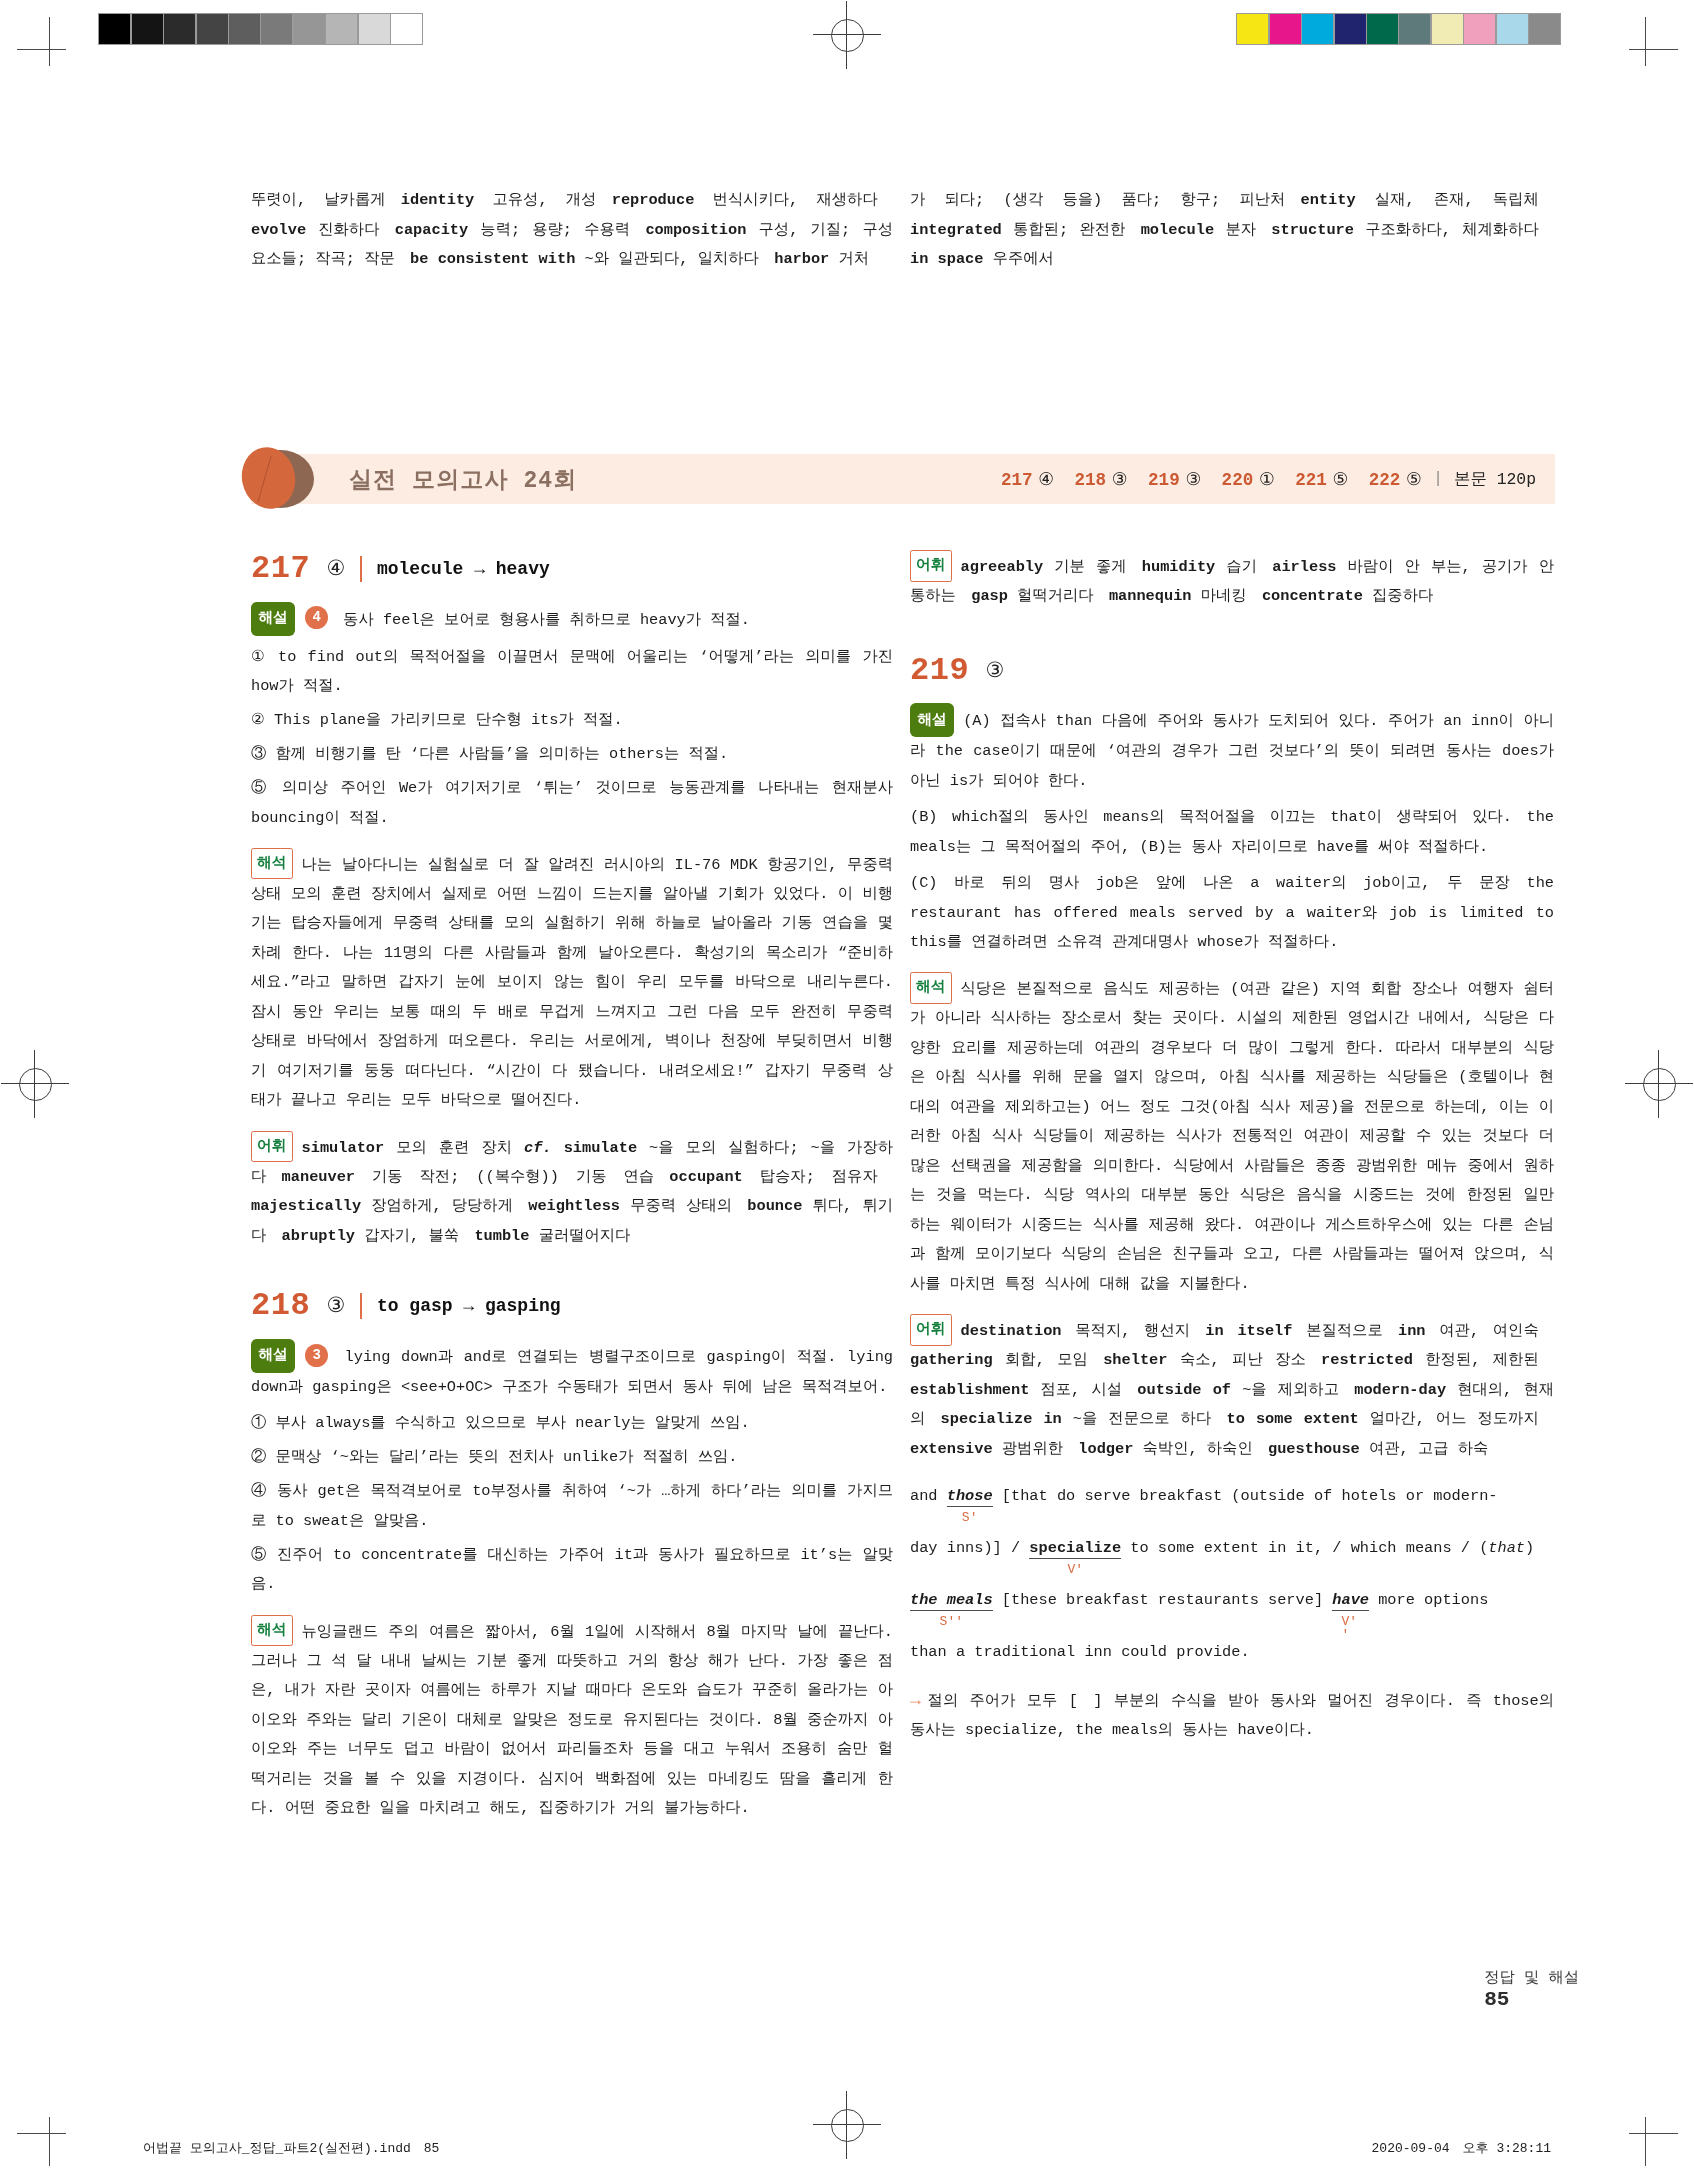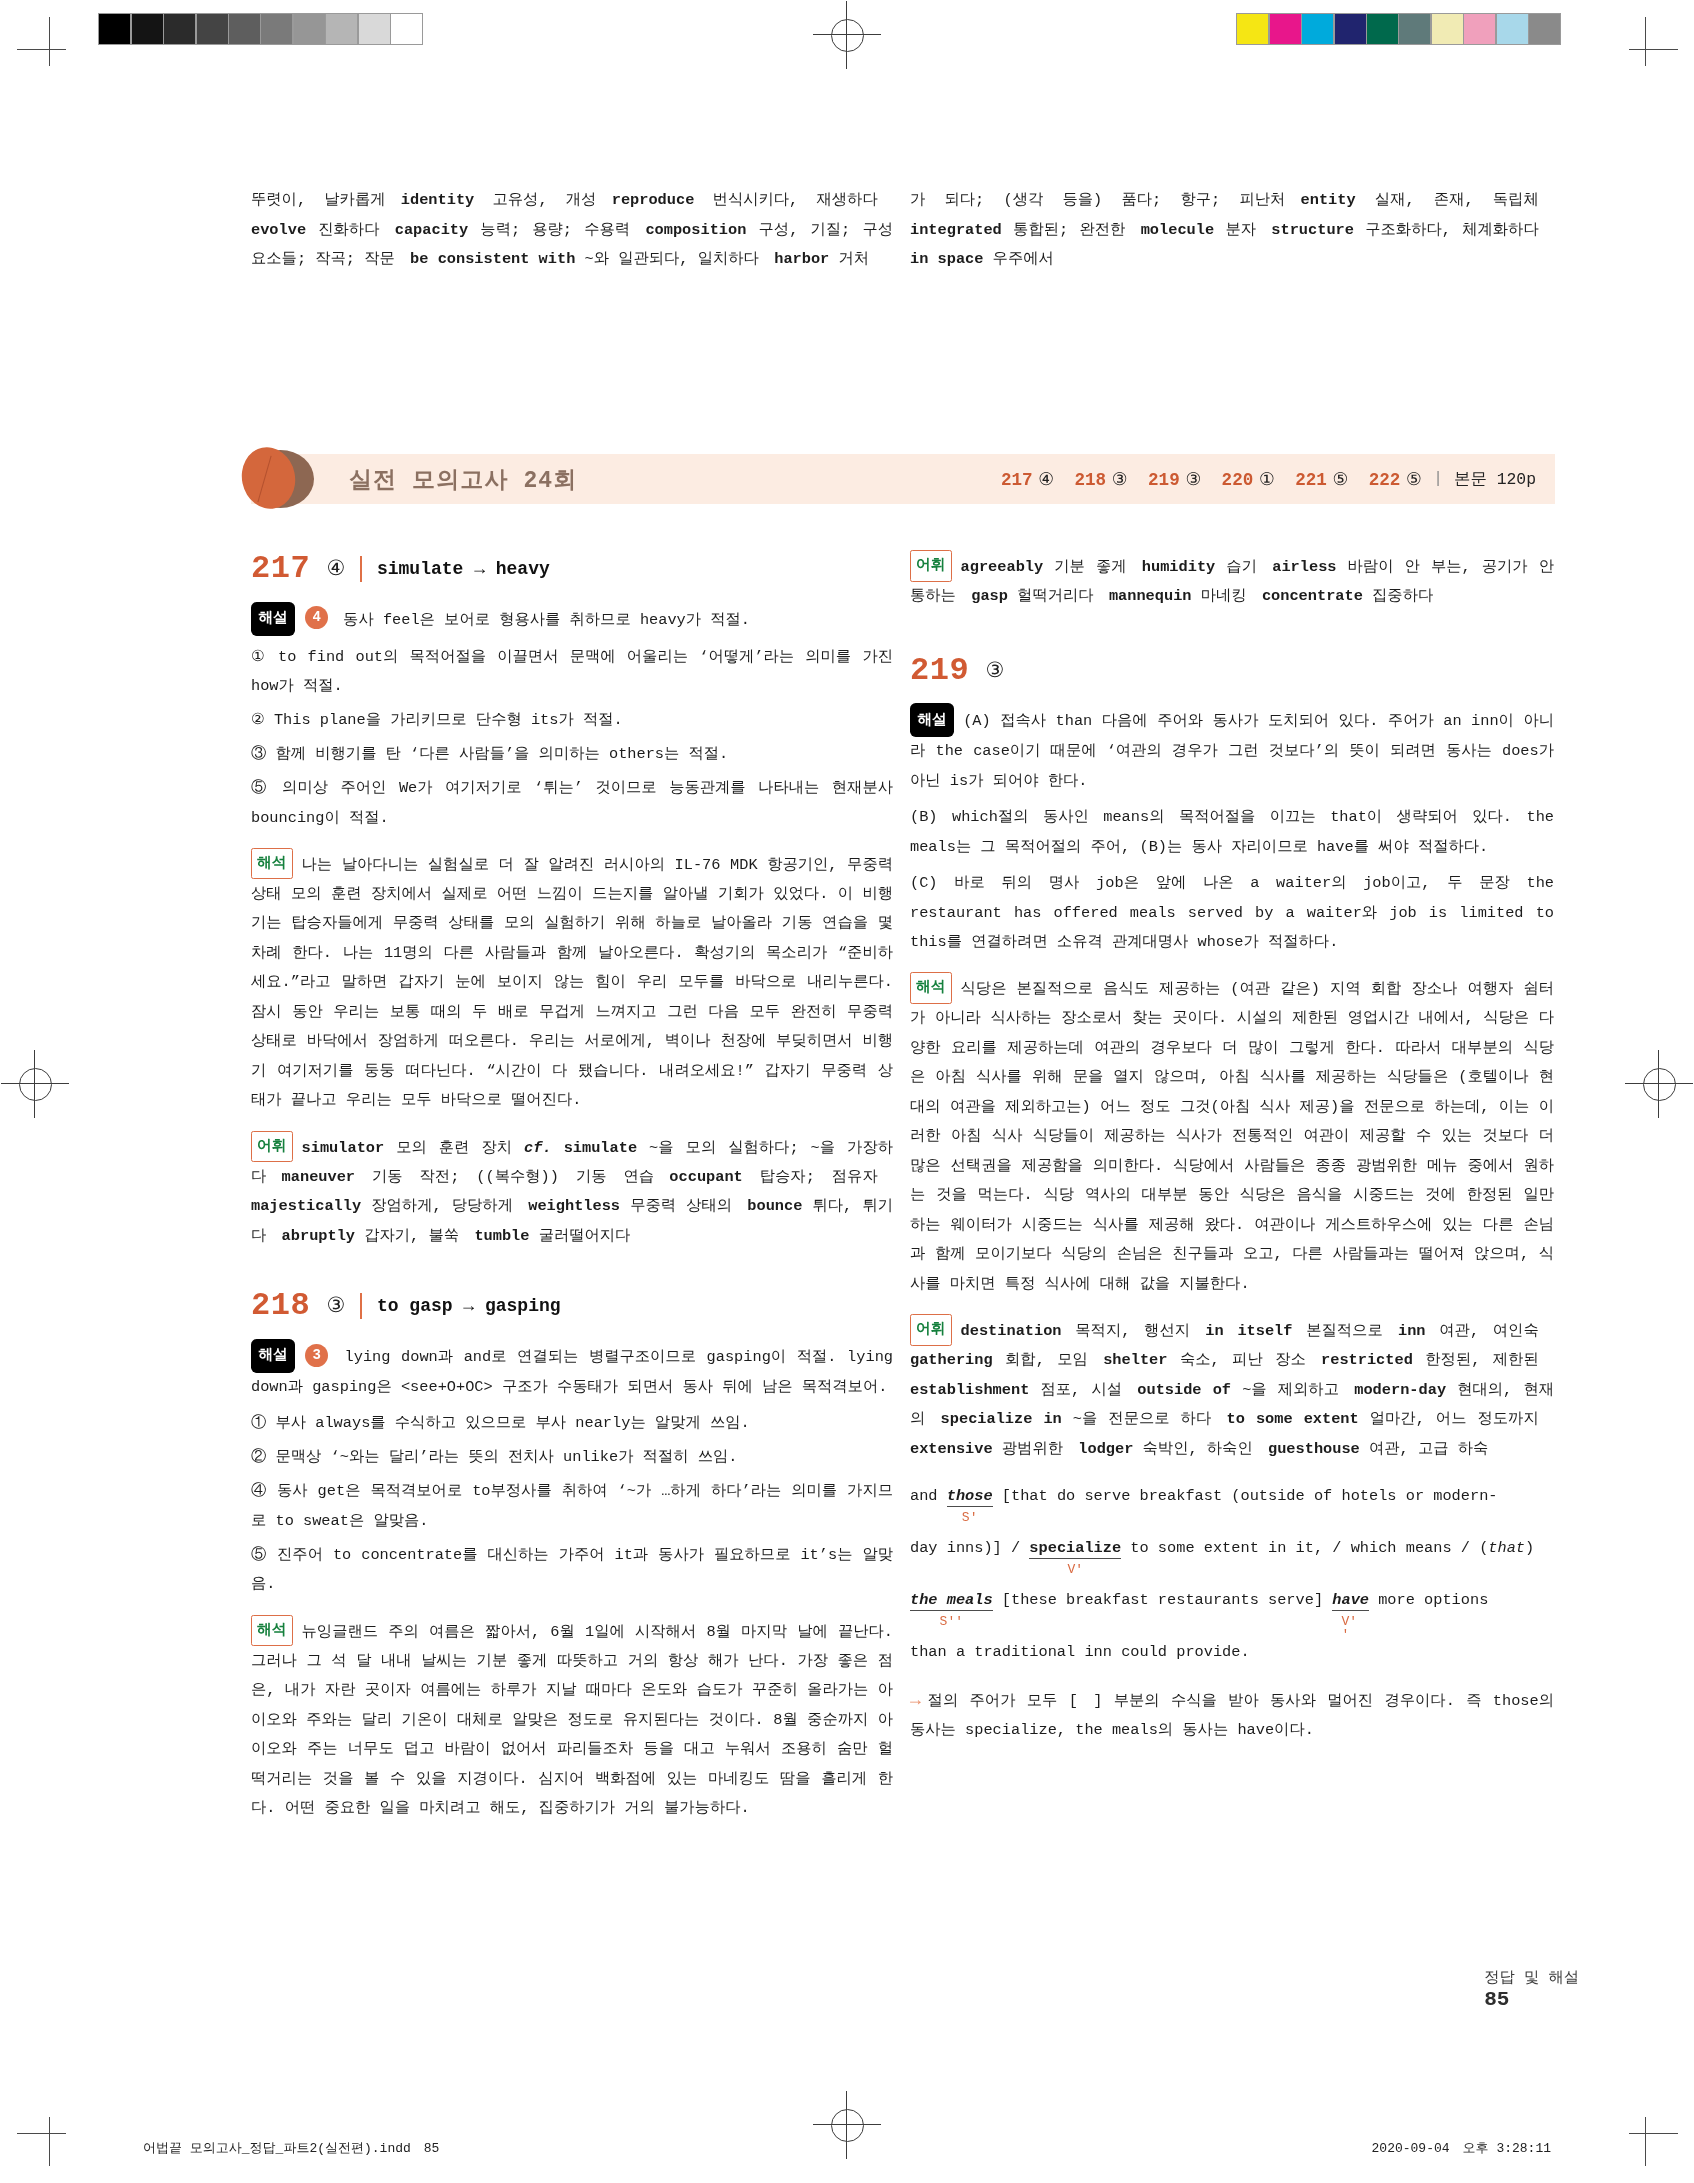--- a/index.html
+++ b/index.html
@@ -40,21 +40,21 @@
   .trans,.vocab{margin-top:14.7px;}
   .sec + .sec{margin-top:36px;}
   
   .sec-head{display:flex;align-items:center;margin:0 0 14.7px 0;}
   .h-num{color:#d15a33;font-size:32px;font-weight:bold;letter-spacing:0.6px;}
   .h-opt{font-size:21px;margin-left:16px;color:#222;}
   .h-div{width:2.3px;height:26px;background:#df7046;margin:0 14.7px;}
   .h-fix{font-size:18px;font-weight:bold;color:#111;}
   
   .badge{display:inline-block;font-size:14.7px;font-weight:bold;margin-right:9px;vertical-align:1.7px;white-space:nowrap;}
-  .fill{background:#000000;color:#fff;border-radius:5.7px;padding:2.3px 7.4px;}
+  .fill{background:#4d7c0f;color:#fff;border-radius:5.7px;padding:2.3px 7.4px;}
   .outline{border:1.7px solid #dd6f47;color:#15803d;border-radius:2.3px;padding:0px 5.1px;}
   .chip{display:inline-block;width:23px;height:23px;border-radius:50%;background:#e0714a;color:#fff !important;
         font-weight:bold;font-size:14px;line-height:23px;text-align:center;margin:0 5.7px 0 1.1px;vertical-align:2.3px;}
   
   .fb{font-weight:bold;}
   .fi{font-style:italic;}
   .fbi{font-weight:bold;font-style:italic;}
   .c-or{color:#d15a33;}
   .ul{border-bottom:1.7px solid #4c4c4c;padding-bottom:1.1px;}
   .annot{position:relative;display:inline-block;}
@@ -141,21 +141,21 @@
     </span>
   </div>
 
   <div class="colL">
 
     <section class="sec">
       <div class="sec-head">
         <span class="h-num">217</span>
         <span class="h-opt">④</span>
         <span class="h-div"></span>
-        <span class="h-fix">simulate → heavy</span>
+        <span class="h-fix">molecule → heavy</span>
       </div>
       <p class="para"><span class="badge fill">해설</span><span><span class="chip">4</span><span> 동사 feel은 보어로 형용사를 취하므로 heavy가 적절.</span></span></p>
       <p class="para item">① to find out의 목적어절을 이끌면서 문맥에 어울리는 ‘어떻게’라는 의미를 가진 how가 적절.</p>
       <p class="para item">② This plane을 가리키므로 단수형 its가 적절.</p>
       <p class="para item">③ 함께 비행기를 탄 ‘다른 사람들’을 의미하는 others는 적절.</p>
       <p class="para item">⑤ 의미상 주어인 We가 여기저기로 ‘튀는’ 것이므로 능동관계를 나타내는 현재분사 bouncing이 적절.</p>
       <p class="para trans"><span class="badge outline">해석</span><span>나는 날아다니는 실험실로 더 잘 알려진 러시아의 IL-76 MDK 항공기인, 무중력 상태 모의 훈련 장치에서 실제로 어떤 느낌이 드는지를 알아낼 기회가 있었다. 이 비행기는 탑승자들에게 무중력 상태를 모의 실험하기 위해 하늘로 날아올라 기동 연습을 몇 차례 한다. 나는 11명의 다른 사람들과 함께 날아오른다. 확성기의 목소리가 “준비하세요.”라고 말하면 갑자기 눈에 보이지 않는 힘이 우리 모두를 바닥으로 내리누른다. 잠시 동안 우리는 보통 때의 두 배로 무겁게 느껴지고 그런 다음 모두 완전히 무중력 상태로 바닥에서 장엄하게 떠오른다. 우리는 서로에게, 벽이나 천장에 부딪히면서 비행기 여기저기를 둥둥 떠다닌다. “시간이 다 됐습니다. 내려오세요!” 갑자기 무중력 상태가 끝나고 우리는 모두 바닥으로 떨어진다.</span></p>
       <p class="para vocab"><span class="badge outline">어휘</span><span><span class="fb">simulator</span><span> 모의 훈련 장치 </span><span class="fbi">cf.</span><span> </span><span class="fb">simulate</span><span> ~을 모의 실험하다; ~을 가장하다 </span><span class="fb">maneuver</span><span> 기동 작전; ((복수형)) 기동 연습 </span><span class="fb">occupant</span><span> 탑승자; 점유자 </span><span class="fb">majestically</span><span> 장엄하게, 당당하게 </span><span class="fb">weightless</span><span> 무중력 상태의 </span><span class="fb">bounce</span><span> 튀다, 튀기다 </span><span class="fb">abruptly</span><span> 갑자기, 불쑥 </span><span class="fb">tumble</span><span> 굴러떨어지다</span></span></p>
     </section>
 

